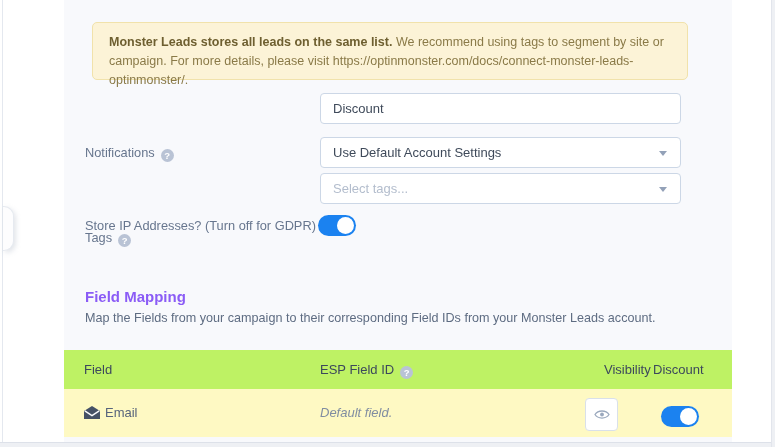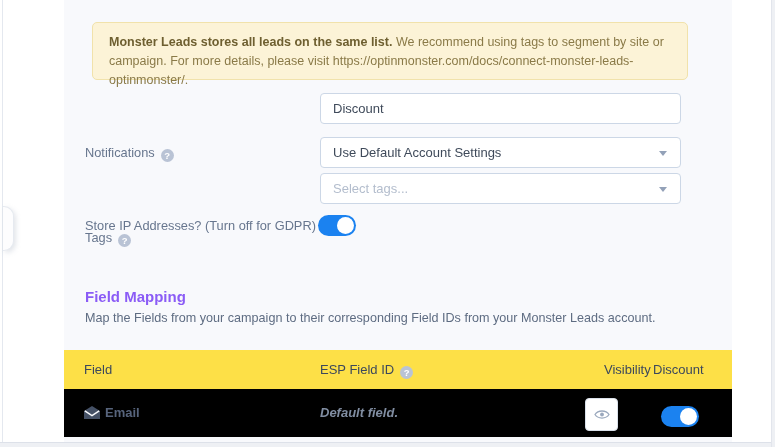--- a/index.html
+++ b/index.html
@@ -37,23 +37,23 @@
     border-left:4.5px solid transparent; border-right:4.5px solid transparent; border-top:5.5px solid #93a1b8; }
 
   
   .toggle { position:absolute; width:38px; height:21px; border-radius:11px; background:#1b82f0; cursor:pointer; }
   .toggle .knob { position:absolute; top:2px; right:2.5px; width:17px; height:17px; border-radius:50%; background:#ffffff; }
 
   
   .section-title { position:absolute; left:85px; top:288px; font-size:15px; font-weight:bold; color:#8b5cf6; }
   .section-desc { position:absolute; left:85px; top:311px; font-size:12.6px; color:#5e6c82;text-align:right; }
 
-  .tbl-head { position:absolute; left:64px; top:350px; width:668px; height:39px; background:#fde047; }
+  .tbl-head { position:absolute; left:64px; top:350px; width:668px; height:39px; background:#bef264; }
   .tbl-head .cell { position:absolute; top:12px; font-size:13px; color:#3c485c; white-space:nowrap; }
-  .tbl-row { position:absolute; left:64px; top:389px; width:668px; height:48px; background:#000000;font-weight:bold; }
+  .tbl-row { position:absolute; left:64px; top:389px; width:668px; height:48px; background:#fef9c3; }
   .row-field { position:absolute; left:41px; top:16px; font-size:13px; color:#57647c; }
   .row-esp { position:absolute; left:256px; top:16px; font-size:13px; font-style:italic; color:#808da1; }
   .mail-icon { position:absolute; left:20px; top:17px; }
   .eye-btn { position:absolute; left:521px; top:9px; width:33px; height:33px; background:#ffffff;
     border:1px solid #d9e0ea; border-radius:4px; cursor:pointer; display:flex; align-items:center; justify-content:center; }
 </style>
 </head>
 <body>
 
 <div class="stage">

